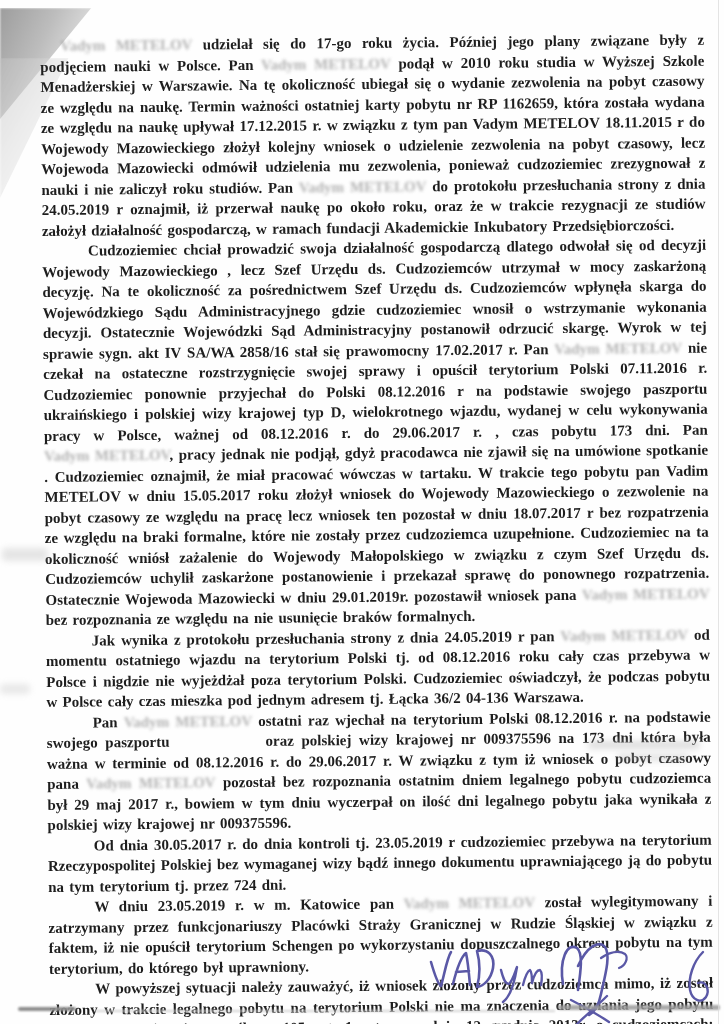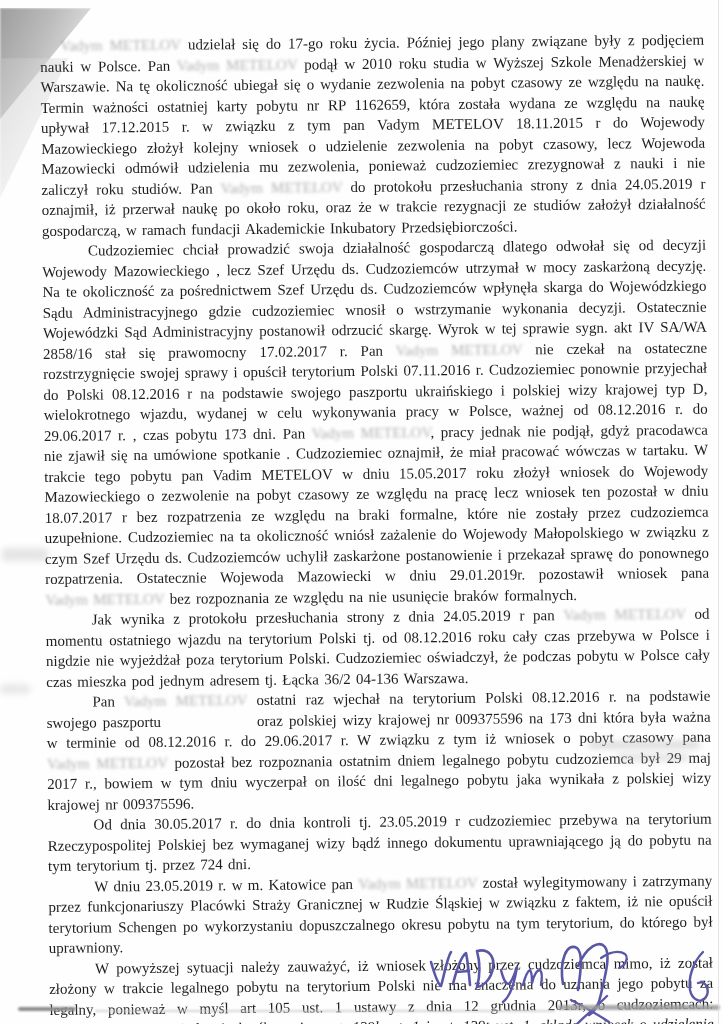--- a/index.html
+++ b/index.html
@@ -3,20 +3,21 @@
 <meta charset="utf-8">
 <style>
   html,body{margin:0;padding:0;background:#ffffff;}
   .page{
     position:relative;
     width:724px;height:1024px;
     background:#fefefe;
     overflow:hidden;
     font-family:"Liberation Serif","DejaVu Serif",serif;
     color:#1e1e1e;
+    font-weight:bold;
   }
   
   .fold1{
     position:absolute;left:0;top:8px;width:152px;height:118px;
     background:linear-gradient(115deg,#9d9d9d 0%,#bdbdbd 28%,#e7e7e7 55%,rgba(255,255,255,0) 74%);
     clip-path:polygon(0 0,60% 0,0 94%);
     filter:blur(1px);
   }
   .fold2{
     position:absolute;left:0;top:58px;width:95px;height:140px;

